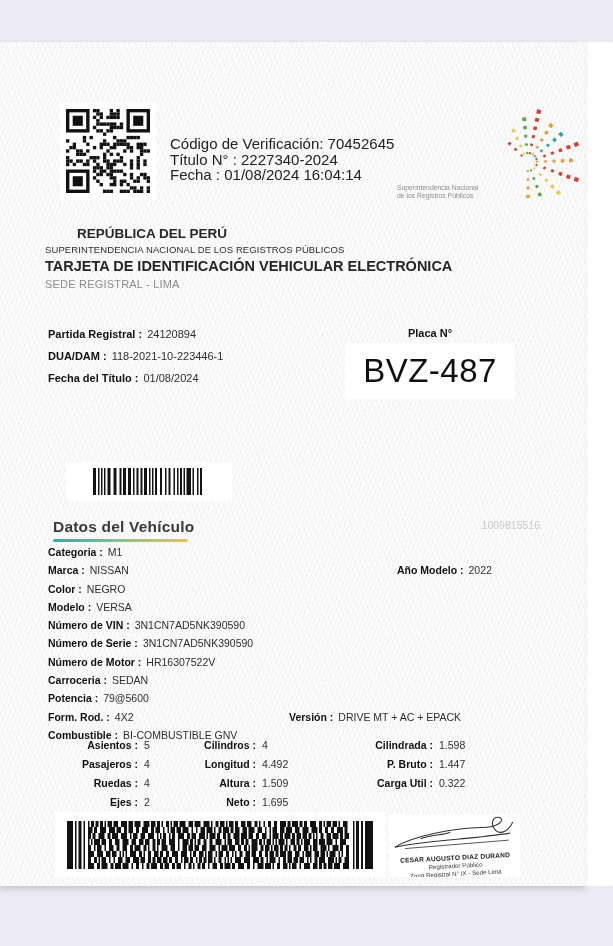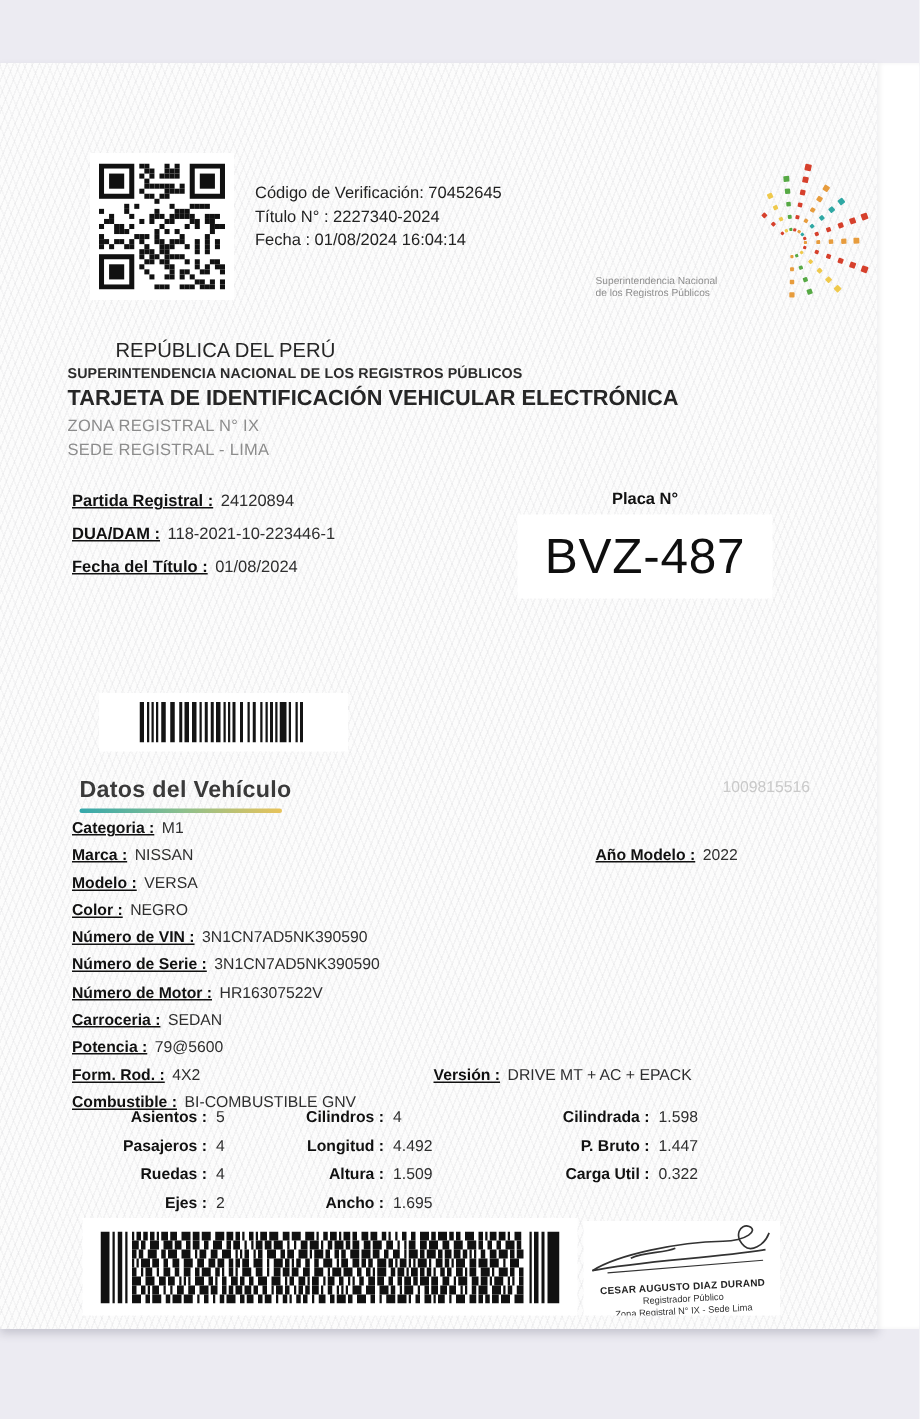--- a/index.html
+++ b/index.html
@@ -20,37 +20,37 @@
     box-shadow:0 3px 6px rgba(60,60,80,0.22);
   }
   .right-strip {
     position:absolute; left:585px; top:42px; width:28px; height:844px;
     background:#FFFFFF; box-shadow:inset 2px 0 3px rgba(0,0,0,0.05);
   }
   .abs { position:absolute; }
 
   
   .qr-box { left:60px; top:60px; width:96px; height:98px; background:#fff; display:flex; align-items:center; justify-content:center; }
-  .verif-text { left:170px; top:80px; font-size:11px; line-height:15.5px; color:#222; }
+  .verif-text { left:170px; top:94px; font-size:15px; line-height:15.5px; color:#222; }
   .logo { left:385px; top:62px; width:190px; height:130px; }
   .logo-word { position:absolute; left:10px; top:36px; font-size:28px; font-weight:bold; letter-spacing:-1px; color:#3C3C3B; }
   .logo-sub { position:absolute; left:12px; top:80px; font-size:6.8px; line-height:8px; color:#8d8d8d; }
   .starburst { position:absolute; left:88px; top:-4px; }
 
   
   .title-block { left:45px; top:184px; }
-  .t-country { font-size:13.5px; font-weight:normal; color:#262626;padding-left:32px; }
-  .t-inst { font-size:9.5px; font-weight:bold; color:#2b2b2b; margin-top:3px; letter-spacing:0.1px; }
+  .t-country { font-size:13.5px; font-weight:bold; color:#262626;padding-left:32px; }
+  .t-inst { font-size:9.5px; font-weight:normal; color:#2b2b2b; margin-top:3px; letter-spacing:0.1px; }
   .t-doc { font-size:14.5px; font-weight:bold; color:#262626; margin-top:3px; }
   .t-zone, .t-office { font-size:11px; color:#8C8C8C; margin-top:4px; letter-spacing:0.2px; }
 
   
   .registry { left:48px; top:286px; }
   .reg-row { height:22px; font-size:11px; }
-  .f-label { font-weight:bold; color:#111;text-decoration:underline; }
+  .f-label { font-weight:bold; color:#111; }
   .f-value { color:#2e2e2e; margin-left:5px; }
 
   .plate-label { left:345px; top:285px; width:170px; text-align:center; font-size:11px; font-weight:bold; color:#111; }
   .plate-box { left:345px; top:301px; width:170px; height:56px; background:#fff; display:flex; align-items:center; justify-content:center; }
   .plate-number { font-size:33px; font-weight:normal; color:#0f0f0f; letter-spacing:0.5px; }
 
   .barcode1-box { left:66px; top:420px; width:166px; height:39px; background:#fff; display:flex; align-items:center; justify-content:center; }
 
   
   .section-head { left:53px; top:476px; }
@@ -347,21 +347,20 @@
         <rect x="-7.4" y="-7.4" width="2.1" height="2.1" rx="0.6" fill="#D6402C" transform="rotate(-135 -6.4 -6.4)"></rect>
         <rect x="-13.6" y="-13.6" width="2.6" height="2.6" rx="0.6" fill="#D6402C" transform="rotate(-135 -12.4 -12.4)"></rect>
         <rect x="-19.9" y="-19.9" width="3.0" height="3.0" rx="0.6" fill="#D6402C" transform="rotate(-135 -18.4 -18.4)"></rect>
       </svg>
   </div>
 
   <div class="abs title-block">
     <div class="t-country">REPÚBLICA DEL PERÚ</div>
     <div class="t-inst">SUPERINTENDENCIA NACIONAL DE LOS REGISTROS PÚBLICOS</div>
     <div class="t-doc">TARJETA DE IDENTIFICACIÓN VEHICULAR ELECTRÓNICA</div>
-    <div class="t-zone">ZONA REGISTRAL N° IX</div>
     <div class="t-office">SEDE REGISTRAL - LIMA</div>
   </div>
 
   <div class="abs registry">
     <div class="reg-row">
       <span class="f-label">Partida Registral :</span><span class="f-value">24120894</span>
     </div>
     <div class="reg-row">
       <span class="f-label">DUA/DAM :</span><span class="f-value">118-2021-10-223446-1</span>
     </div>
@@ -417,24 +416,24 @@
     <div class="veh-row">
       <span class="f-label">Categoria :</span><span class="f-value">M1</span>
     </div>
     <div class="veh-row">
       <span class="f-label">Marca :</span><span class="f-value">NISSAN</span>
       <span class="veh-extra-ano">
         <span class="f-label">Año Modelo :</span><span class="f-value">2022</span>
       </span>
     </div>
     <div class="veh-row">
+      <span class="f-label">Color :</span><span class="f-value">NEGRO</span>
+    </div>
+    <div class="veh-row">
       <span class="f-label">Modelo :</span><span class="f-value">VERSA</span>
-    </div>
-    <div class="veh-row">
-      <span class="f-label">Color :</span><span class="f-value">NEGRO</span>
     </div>
     <div class="veh-row">
       <span class="f-label">Número de VIN :</span><span class="f-value">3N1CN7AD5NK390590</span>
     </div>
     <div class="veh-row">
       <span class="f-label">Número de Serie :</span><span class="f-value">3N1CN7AD5NK390590</span>
     </div>
     <div class="veh-row">
       <span class="f-label">Número de Motor :</span><span class="f-value">HR16307522V</span>
     </div>
@@ -459,21 +458,21 @@
     <div class="spec-col spec-col1">
       <div class="spec-row"><span class="spec-label">Asientos :</span><span class="spec-value">5</span></div>
       <div class="spec-row"><span class="spec-label">Pasajeros :</span><span class="spec-value">4</span></div>
       <div class="spec-row"><span class="spec-label">Ruedas :</span><span class="spec-value">4</span></div>
       <div class="spec-row"><span class="spec-label">Ejes :</span><span class="spec-value">2</span></div>
     </div>
     <div class="spec-col spec-col2">
       <div class="spec-row"><span class="spec-label">Cilindros :</span><span class="spec-value">4</span></div>
       <div class="spec-row"><span class="spec-label">Longitud :</span><span class="spec-value">4.492</span></div>
       <div class="spec-row"><span class="spec-label">Altura :</span><span class="spec-value">1.509</span></div>
-      <div class="spec-row"><span class="spec-label">Ancho :</span><span class="spec-value">1.695</span></div>
+      <div class="spec-row"><span class="spec-label">Neto :</span><span class="spec-value">1.695</span></div>
     </div>
     <div class="spec-col spec-col3">
       <div class="spec-row"><span class="spec-label">Cilindrada :</span><span class="spec-value">1.598</span></div>
       <div class="spec-row"><span class="spec-label">P. Bruto :</span><span class="spec-value">1.447</span></div>
       <div class="spec-row"><span class="spec-label">Carga Util :</span><span class="spec-value">0.322</span></div>
     </div>
   </div>
 
   <div class="abs pdf417-box">
     <svg id="pdf417-svg" width="306" height="48">

